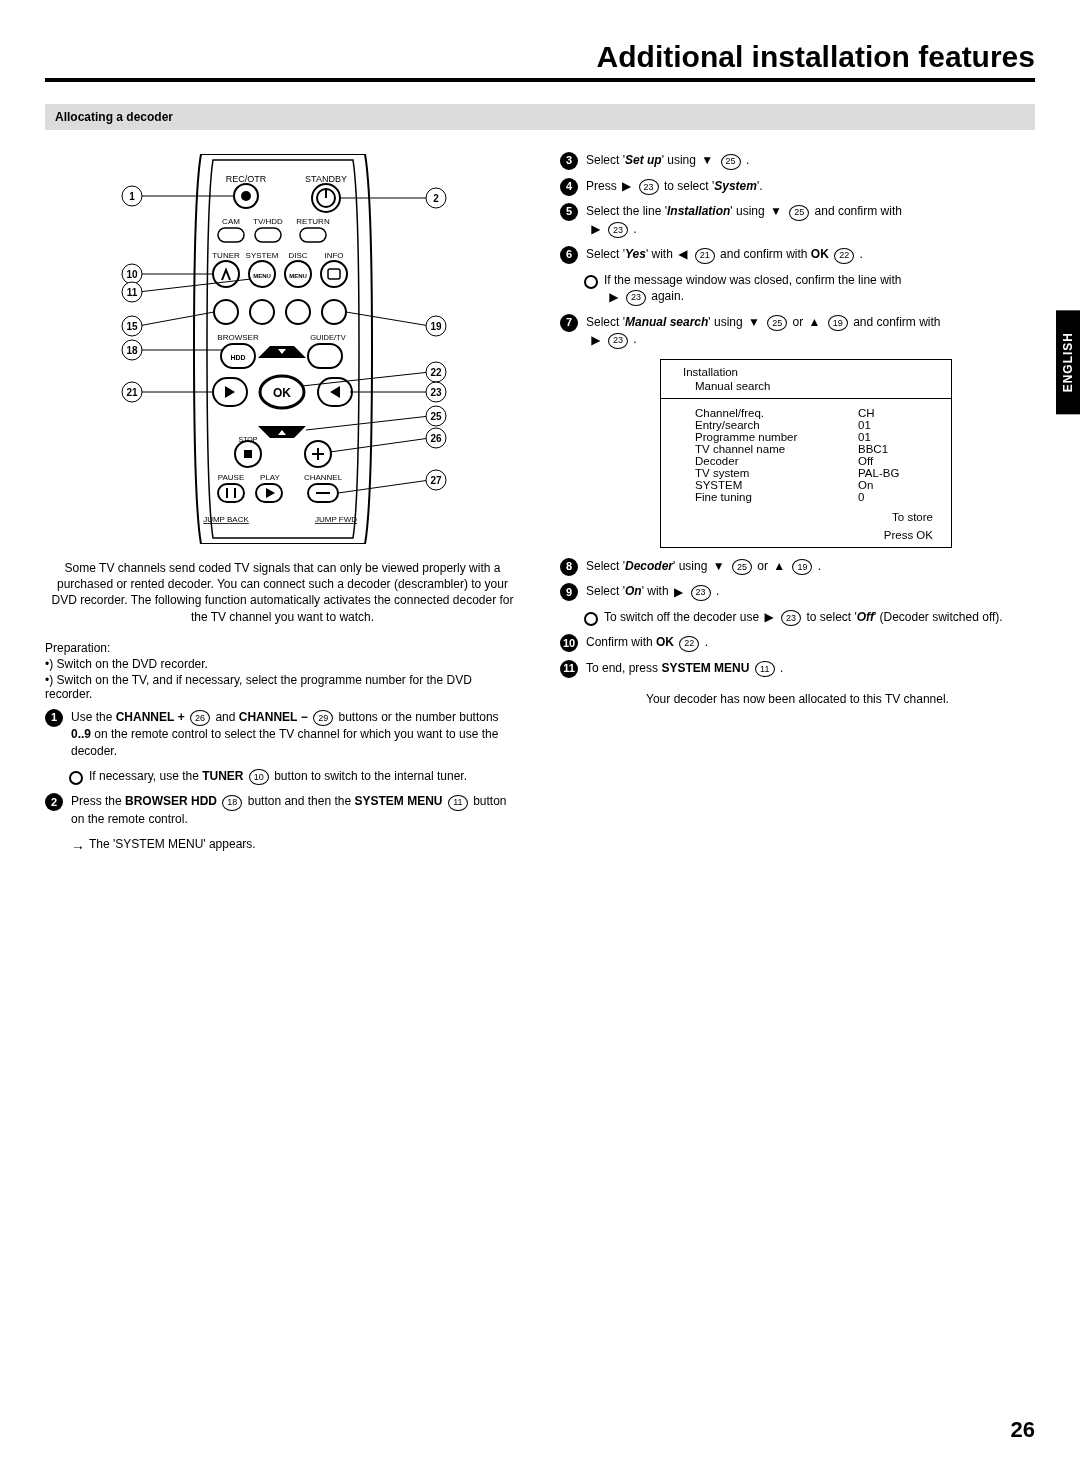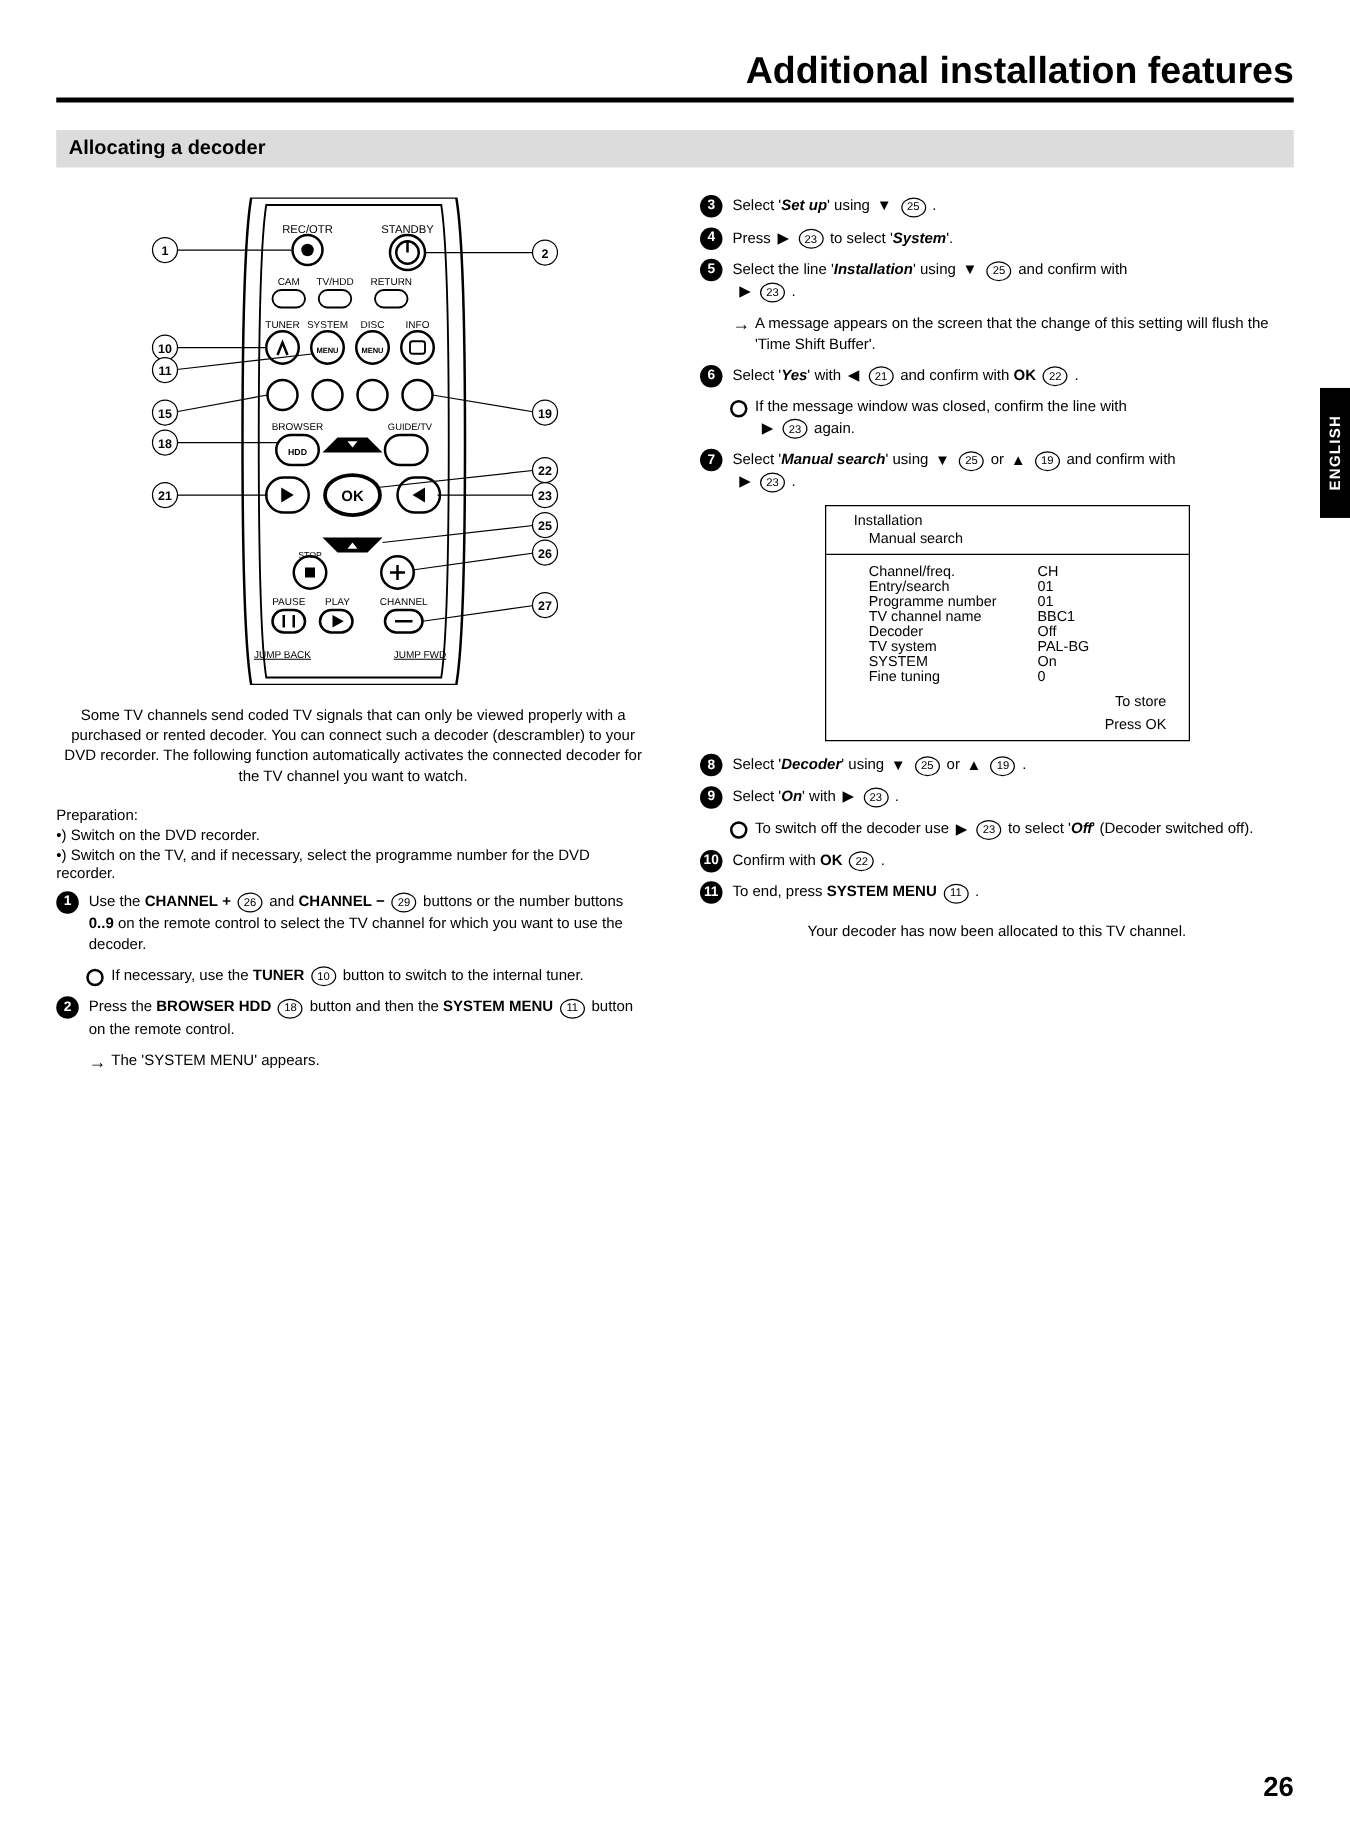--- a/index.html
+++ b/index.html
@@ -18,21 +18,21 @@
     text-align: right;
     font-size: 30px;
     font-weight: bold;
     border-bottom: 4px solid #000;
     padding-bottom: 4px;
     margin-bottom: 22px;
   }
   .section-bar {
     background: #dcdcdc;
     padding: 6px 10px;
-    font-size: 16px;
+    font-size: 12px;
     font-weight: bold;
     margin-bottom: 14px;
   }
   .columns {
     display: flex;
     gap: 40px;
   }
   .col {
     flex: 1;
     min-width: 0;
@@ -118,21 +118,21 @@
     border: 1px solid #000;
     margin: 10px 0 10px 100px;
     width: 290px;
     font-family: Arial, sans-serif;
     font-size: 11.5px;
   }
   .osd-head { padding: 6px 12px 2px 22px; }
   .osd-sub { padding: 0 12px 4px 34px; }
   .osd-divider { border-top:1px solid #000; margin:2px 0 4px 0;}
   .osd-body { padding: 4px 12px 8px 34px; }
-  .osd-row { display:flex; }
+  .osd-row { display:flex;gap:28px; }
   .osd-key { width: 135px; }
   .osd-val { flex:1; }
   .osd-foot { text-align:right; padding:0 18px 6px 0;}
   .lang-tab {
     position: absolute;
     right: 0;
     top: 310px;
     background: #000;
     color: #fff;
     font-weight: bold;
@@ -323,21 +323,20 @@
     <div class="step">
       <span class="step-num">4</span>
       <span>Press </span><span class="tri">▶</span> <span class="keycap">23</span><span> to select '</span><b><i>System</i></b><span>'.</span>
     </div>
 
     <div class="step">
       <span class="step-num">5</span>
       <span>Select the line '</span><b><i>Installation</i></b><span>' using </span><span class="tri">▼</span> <span class="keycap">25</span><span> and confirm with</span>
       <br>&nbsp;<span class="tri">▶</span> <span class="keycap">23</span> .
     </div>
-    <div class="sub-arrow">A message appears on the screen that the change of this setting will flush the 'Time Shift Buffer'.</div>
 
     <div class="step">
       <span class="step-num">6</span>
       <span>Select '</span><b><i>Yes</i></b><span>' with </span><span class="tri">◀</span> <span class="keycap">21</span><span> and confirm with </span><b class="cmd">OK</b> <span class="keycap">22</span><span> .</span>
     </div>
     <div class="sub-circle">
       <span>If the message window was closed, confirm the line with</span><br>&nbsp;<span class="tri">▶</span> <span class="keycap">23</span> <span> again.</span>
     </div>
 
     <div class="step">

